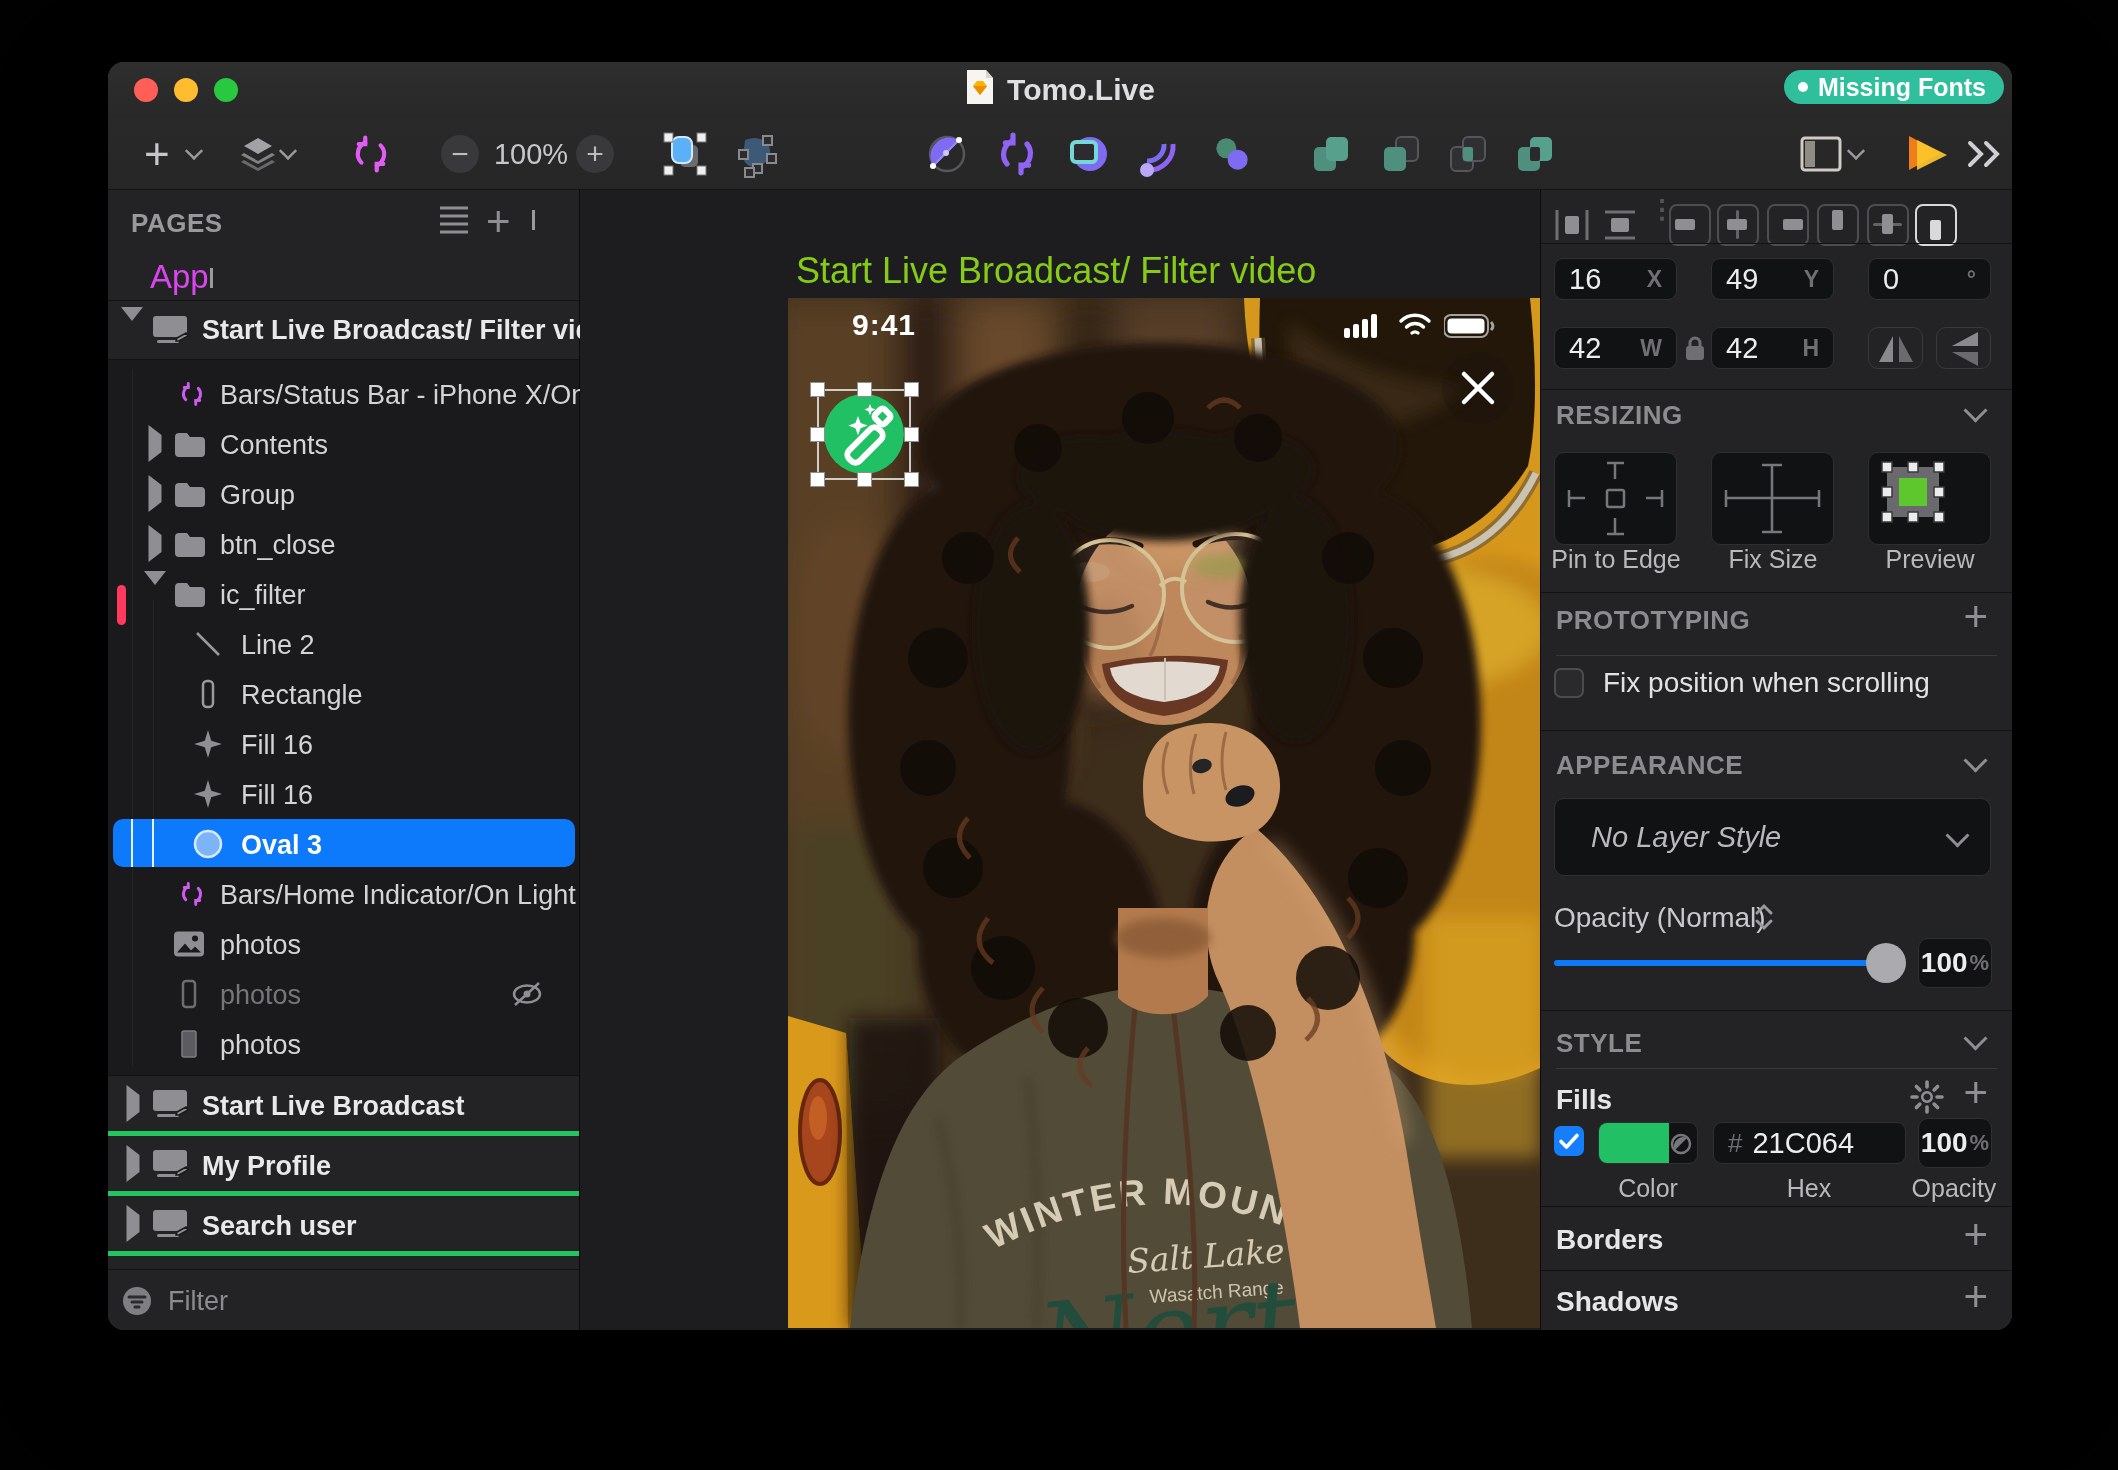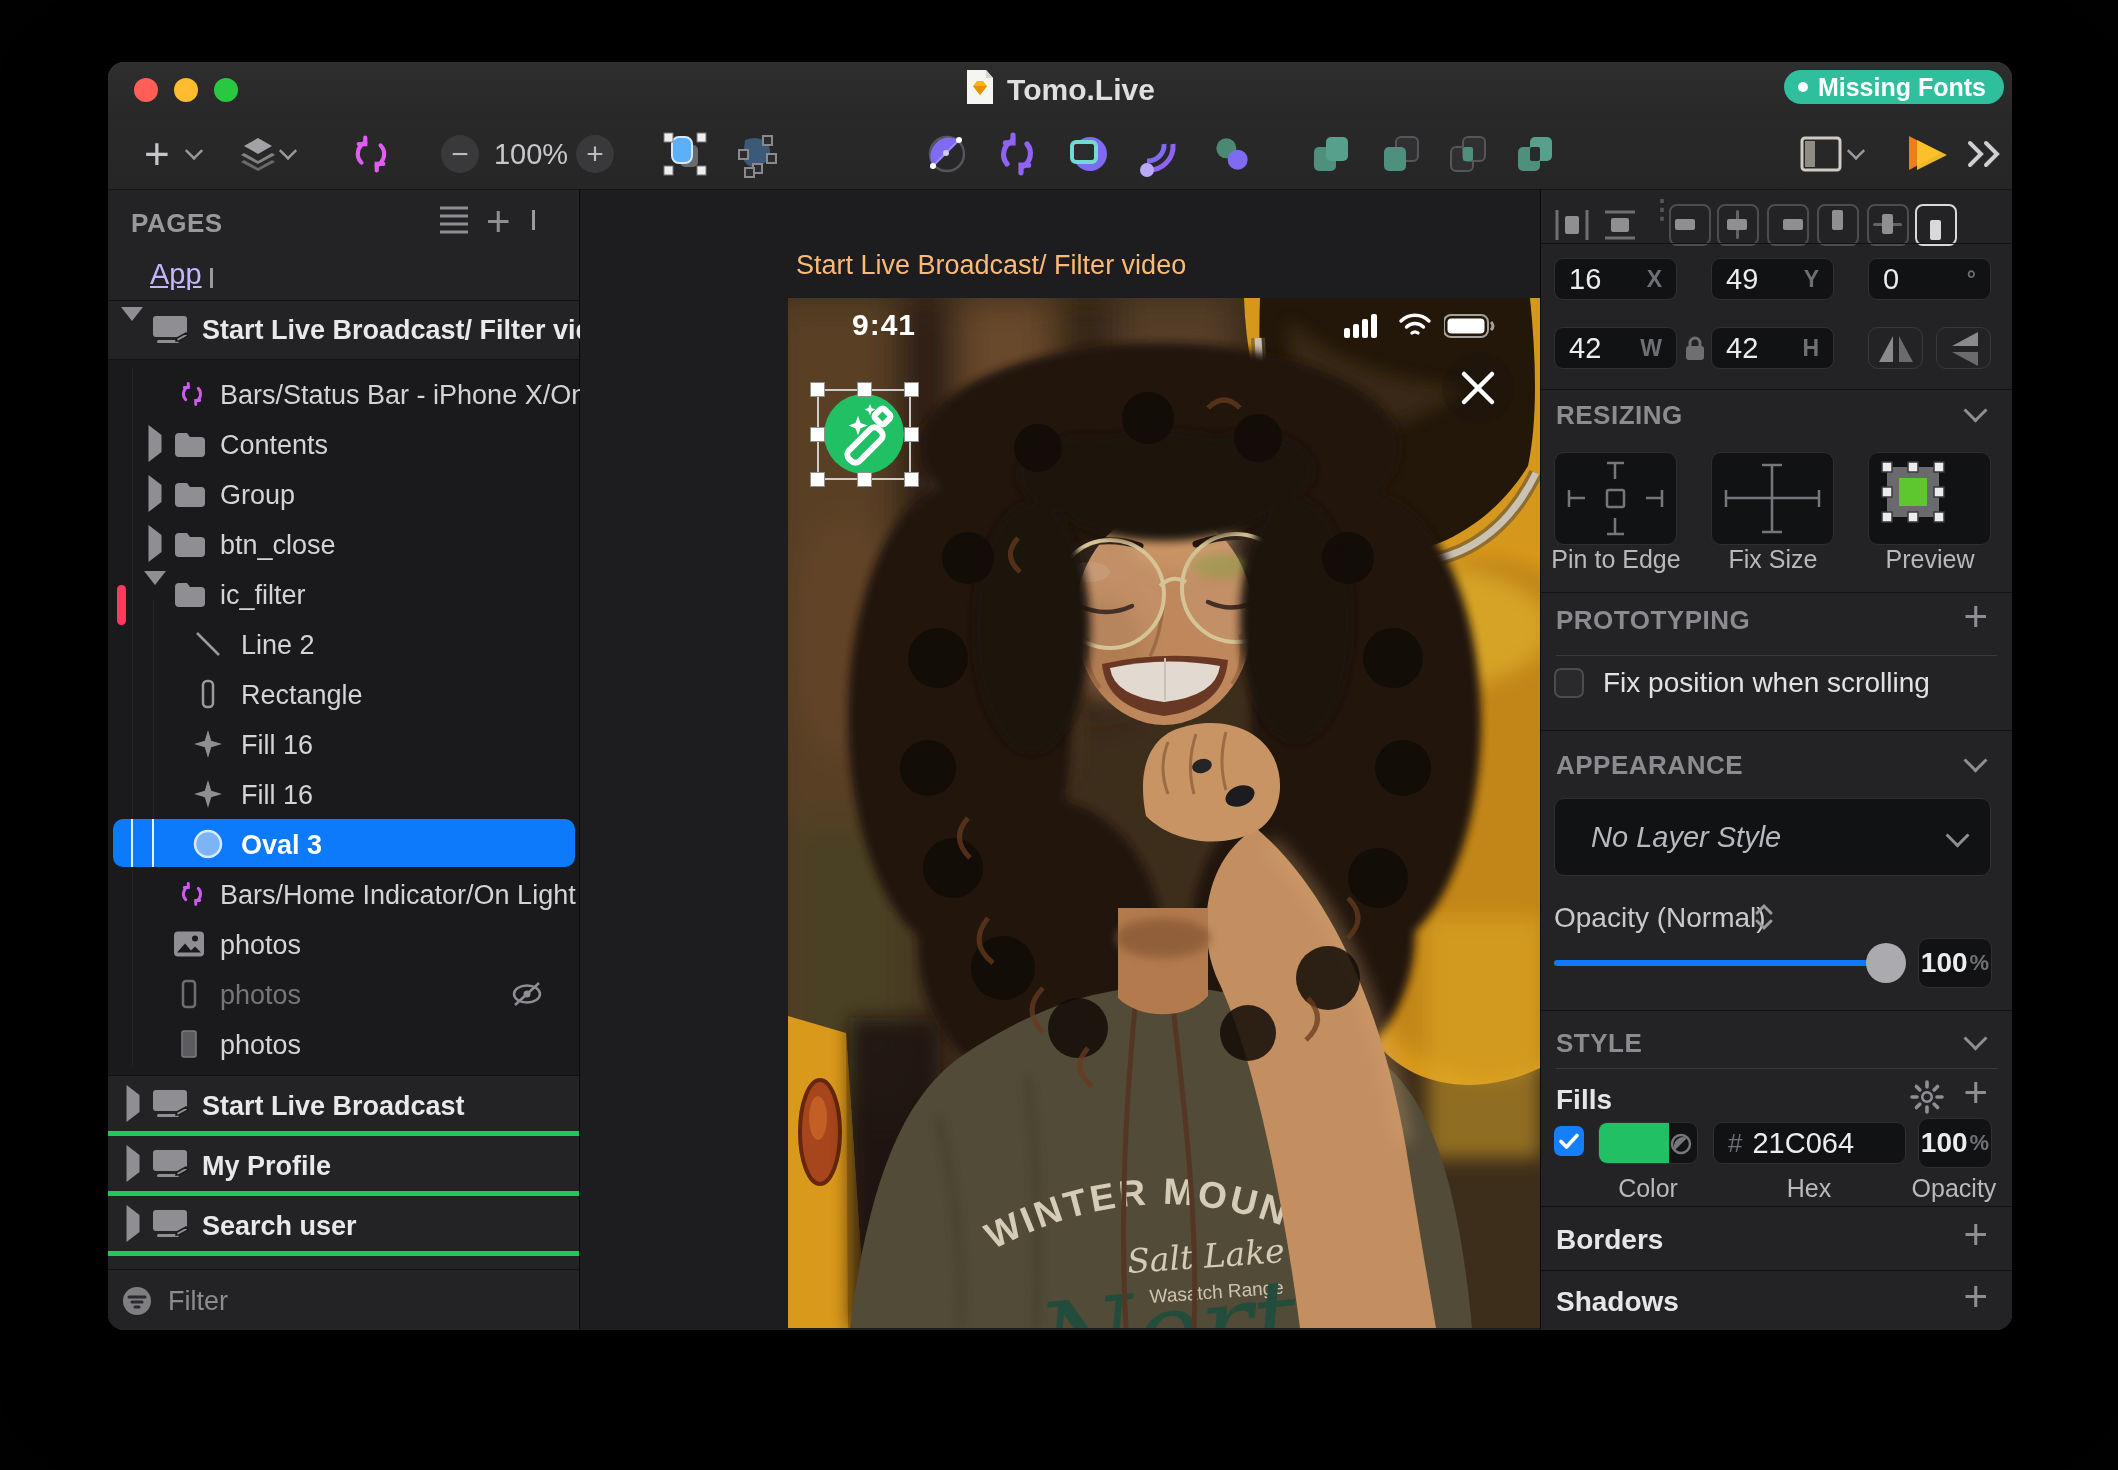--- a/index.html
+++ b/index.html
@@ -28,21 +28,21 @@
   #sidebar { position:absolute; left:0; top:0; width:472px; height:1140px; background:#232325; border-right:1px solid #0a0a0a; }
   #canvas { position:absolute; left:472px; top:0; width:960px; height:1140px; background:#1d1d1f; }
   #panel { position:absolute; left:1432px; top:0; width:472px; height:1140px; background:#232325; border-left:1px solid #0a0a0a; }
 
   
   .srow { position:relative; }
   #pages-head { height:62px; }
   #pages-head .t { position:absolute; left:23px; top:18px; font-size:26px; font-weight:700; letter-spacing:.5px; color:#98989d; }
   #pages-head .ic { position:absolute; top:14px; }
   #page-row { height:48px; }
-  #page-row .t { position:absolute; left:42px; top:6px; font-size:29px; color:#c4b5fd;text-decoration:underline; }
+  #page-row .t { position:absolute; left:42px; top:6px; font-size:33px; color:#d946ef; }
   .divider { height:1px; background:#121213; }
   #root-artboard { height:58px; background:#232325; }
   .tri-down { width:0; height:0; border-left:11px solid transparent; border-right:11px solid transparent; border-top:14px solid #8e8e93; }
   .tri-right { width:0; height:0; border-top:10px solid transparent; border-bottom:10px solid transparent; border-left:13px solid #8e8e93; }
   .ab-label { font-size:27px; font-weight:700; color:#e9e9eb; white-space:nowrap; }
   #layers { position:relative; height:717px; background:#1a1a1c; padding-top:9px; border-top:1px solid #121213; border-bottom:1px solid #121213; }
   .guide { position:absolute; width:1px; background:#2c2c2e; }
   .lrow { position:relative; height:50px; }
   .lrow .txt { position:absolute; left:112px; top:11px; font-size:27px; color:#d4d4d7; white-space:nowrap; }
   .lrow .txt.d2 { left:133px; }
@@ -55,21 +55,21 @@
   .lrow.selected .txt { color:#fff; font-weight:600; position:absolute; z-index:2; }
   .abrow { height:60px; border-bottom:5px solid #22c55e; }
   .abrow .ltri { left:25px; }
   .abrow .licon { left:62px; }
   .abrow .txt { position:absolute; left:94px; top:15px; }
   #gap-strip { height:14px; border-bottom:1px solid #121213; }
   #filter-bar { position:relative; height:62px; background:#232325; }
   #filter-bar .t { position:absolute; left:60px; top:16px; font-size:27px; color:#8b8b90; }
 
   
-  #ab-label { position:absolute; left:216px; top:60px; font-size:27px; color:#fdba74; }
+  #ab-label { position:absolute; left:216px; top:60px; font-size:36px; color:#84cc16; }
   #artboard { position:absolute; left:208px; top:108px; width:752px; height:1030px; background:#57513b; overflow:hidden; }
   #statusbar { position:absolute; left:208px; top:108px; width:752px; height:60px; z-index:3; }
   #statusbar .time { position:absolute; left:64px; top:10px; color:#fff; font-size:30px; font-weight:700; letter-spacing:1px; }
   #x-btn { position:absolute; left:862px; top:162px; width:72px; height:72px; border-radius:50%; background:rgba(25,20,14,.25); z-index:3; }
   #x-btn svg { position:absolute; left:17px; top:17px; }
   #sel-oval { position:absolute; left:244px; top:204px; width:80px; height:80px; border-radius:50%; background:#21C064; z-index:4; }
   #sel-box { position:absolute; left:237px; top:199px; width:94px; height:91px; border:2px solid rgba(230,230,230,.85); z-index:4; }
   .hdl { position:absolute; width:15px; height:15px; background:#fff; border:1px solid #8e8e8e; z-index:5; }
 
   

